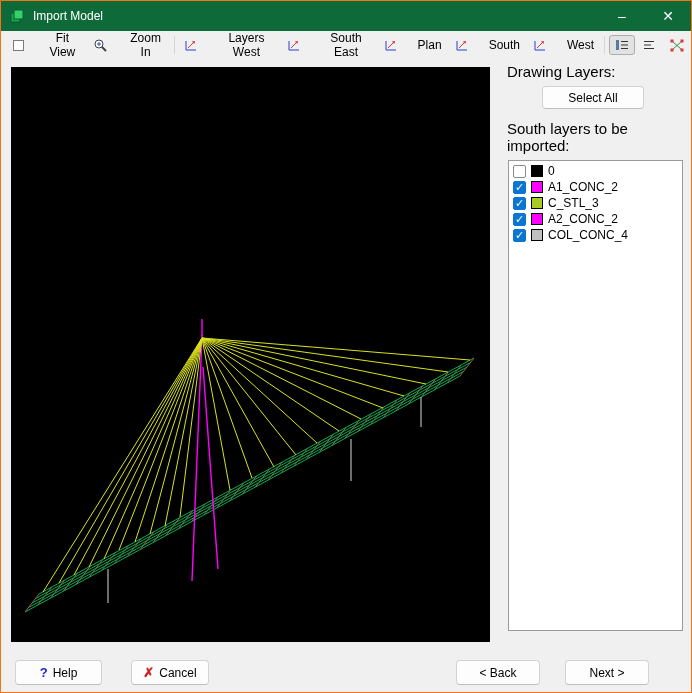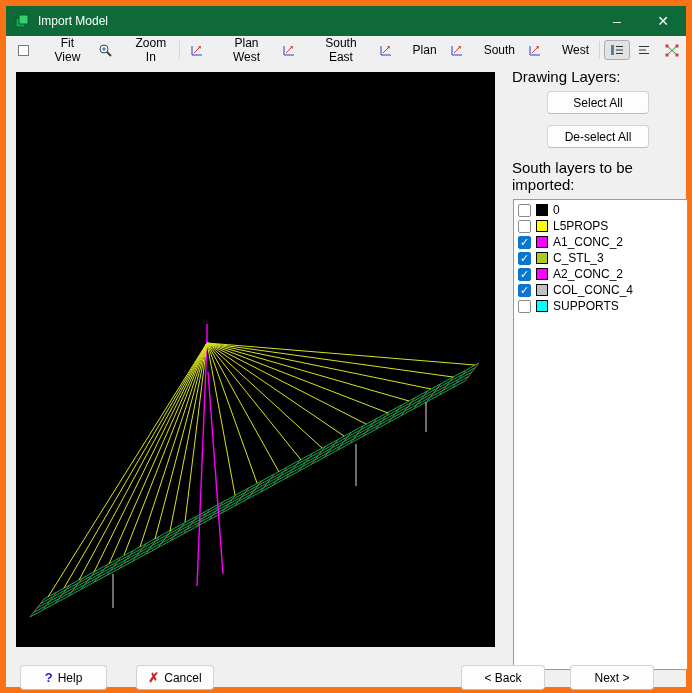--- a/index.html
+++ b/index.html
@@ -4,21 +4,21 @@
 <style>
   * { box-sizing: border-box; }
   html,body { margin:0; padding:0; }
   body {
     width:692px; height:693px; overflow:hidden;
     font-family:"Liberation Sans", sans-serif; font-size:12px;
     background:#f0f0f0; color:#000;
   }
   .window {
     position:relative; width:692px; height:693px;
-    background:#f0f0f0; border:6px solid #f97316;
+    background:#f0f0f0; border:1px solid #f97316;
   }
   
   .titlebar {
     position:absolute; top:0; left:0; right:0; height:30px;
     background:#0e6b39; display:flex; align-items:center; color:#fff;
   }
   .app-icon { margin-left:8px; width:16px; height:16px; display:inline-flex; }
   .title-text { margin-left:8px; font-size:12px; }
   .tb-spacer { flex:1; }
   .caption-btn {
@@ -117,21 +117,21 @@
     </button>
     <span class="tb-sep"></span>
     <button class="tb-btn">
       <span class="ico">
         <svg width="14" height="13" viewBox="0 0 14 13">
             <path d="M2 2 v9 h10" fill="none" stroke="#2a3fd4"></path>
             <line x1="4" y1="9" x2="10.5" y2="2.5" stroke="#d43c3c"></line>
             <path d="M11 2 l-3.2 0.6 L10.4 5 z" fill="#d43c3c"></path>
           </svg>
       </span>
-      <span>Plan West</span>
+      <span>Layers West</span>
     </button>
     <button class="tb-btn">
       <span class="ico">
         <svg width="14" height="13" viewBox="0 0 14 13">
             <path d="M2 2 v9 h10" fill="none" stroke="#2a3fd4"></path>
             <line x1="4" y1="9" x2="10.5" y2="2.5" stroke="#d43c3c"></line>
             <path d="M11 2 l-3.2 0.6 L10.4 5 z" fill="#d43c3c"></path>
           </svg>
       </span>
       <span>South East</span>
@@ -269,57 +269,46 @@
         <line x1="191" y1="271" x2="393" y2="329" stroke="#d9e21f" stroke-width="1"></line>
         <line x1="191" y1="271" x2="415" y2="317" stroke="#d9e21f" stroke-width="1"></line>
         <line x1="191" y1="271" x2="437" y2="305" stroke="#d9e21f" stroke-width="1"></line>
         <line x1="191" y1="271" x2="459" y2="293" stroke="#d9e21f" stroke-width="1"></line>
       </svg>
   </div>
 
   <div class="side-panel">
     <span class="panel-label">Drawing Layers:</span>
     <button class="panel-btn">Select All</button>
-    <button class="panel-btn">De-select All</button>
     <span class="panel-label">South layers to be imported:</span>
     <div class="listbox">
         <div class="layer-row">
           <span class="chk"></span>
           <span class="swatch" style="background: rgb(0, 0, 0);"></span>
           <span class="layer-label">0</span>
         </div>
         <div class="layer-row">
-          <span class="chk"></span>
-          <span class="swatch" style="background: rgb(255, 255, 0);"></span>
-          <span class="layer-label">L5PROPS</span>
-        </div>
-        <div class="layer-row">
           <span class="chk checked"></span>
           <span class="swatch" style="background: rgb(255, 0, 255);"></span>
           <span class="layer-label">A1_CONC_2</span>
         </div>
         <div class="layer-row">
           <span class="chk checked"></span>
           <span class="swatch" style="background: rgb(170, 204, 34);"></span>
           <span class="layer-label">C_STL_3</span>
         </div>
         <div class="layer-row">
           <span class="chk checked"></span>
           <span class="swatch" style="background: rgb(255, 0, 255);"></span>
           <span class="layer-label">A2_CONC_2</span>
         </div>
         <div class="layer-row">
           <span class="chk checked"></span>
           <span class="swatch" style="background: rgb(192, 192, 192);"></span>
           <span class="layer-label">COL_CONC_4</span>
-        </div>
-        <div class="layer-row">
-          <span class="chk"></span>
-          <span class="swatch" style="background: rgb(0, 255, 255);"></span>
-          <span class="layer-label">SUPPORTS</span>
         </div>
       </div>
   </div>
 
   <button class="footer-btn" style="left:14px; top:659px; width:87px;">
     <span class="help-q">?</span>
     <span>Help</span>
   </button>
   <button class="footer-btn" style="left:130px; top:659px; width:78px;">
     <span class="cancel-x">✗</span>

